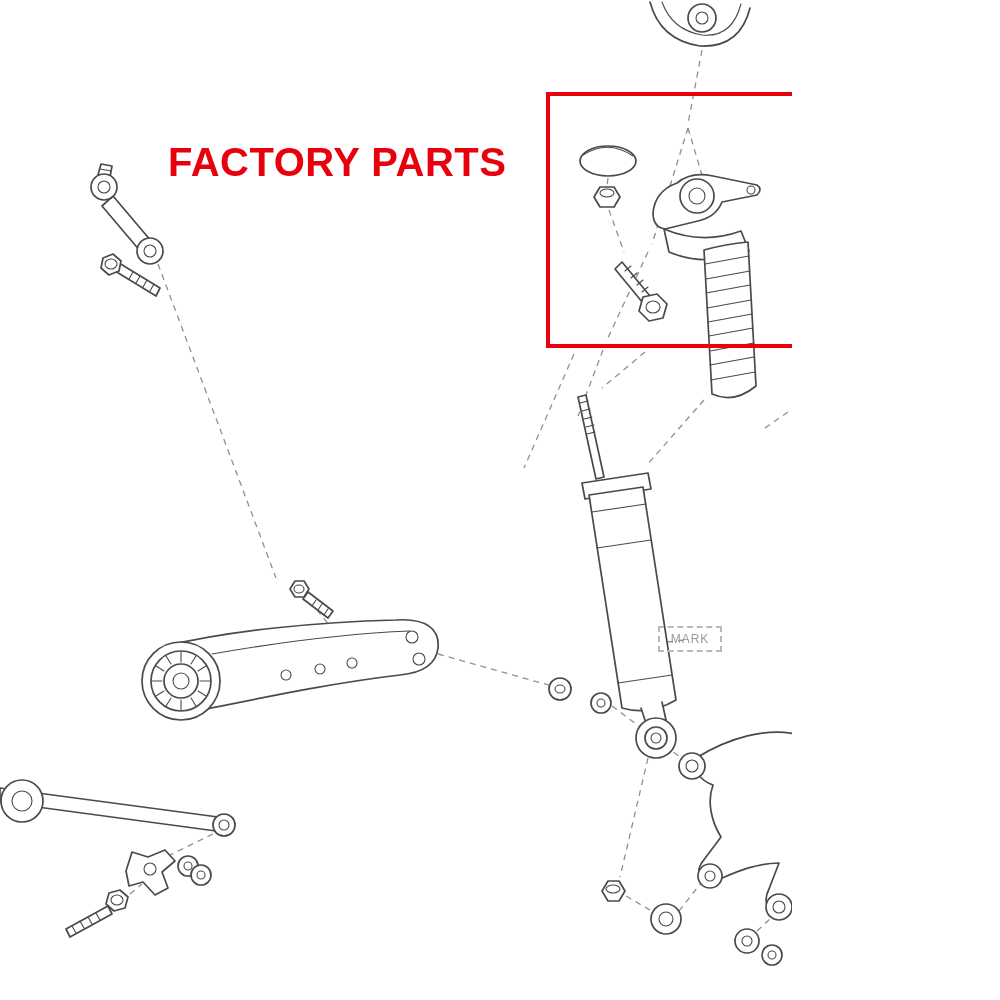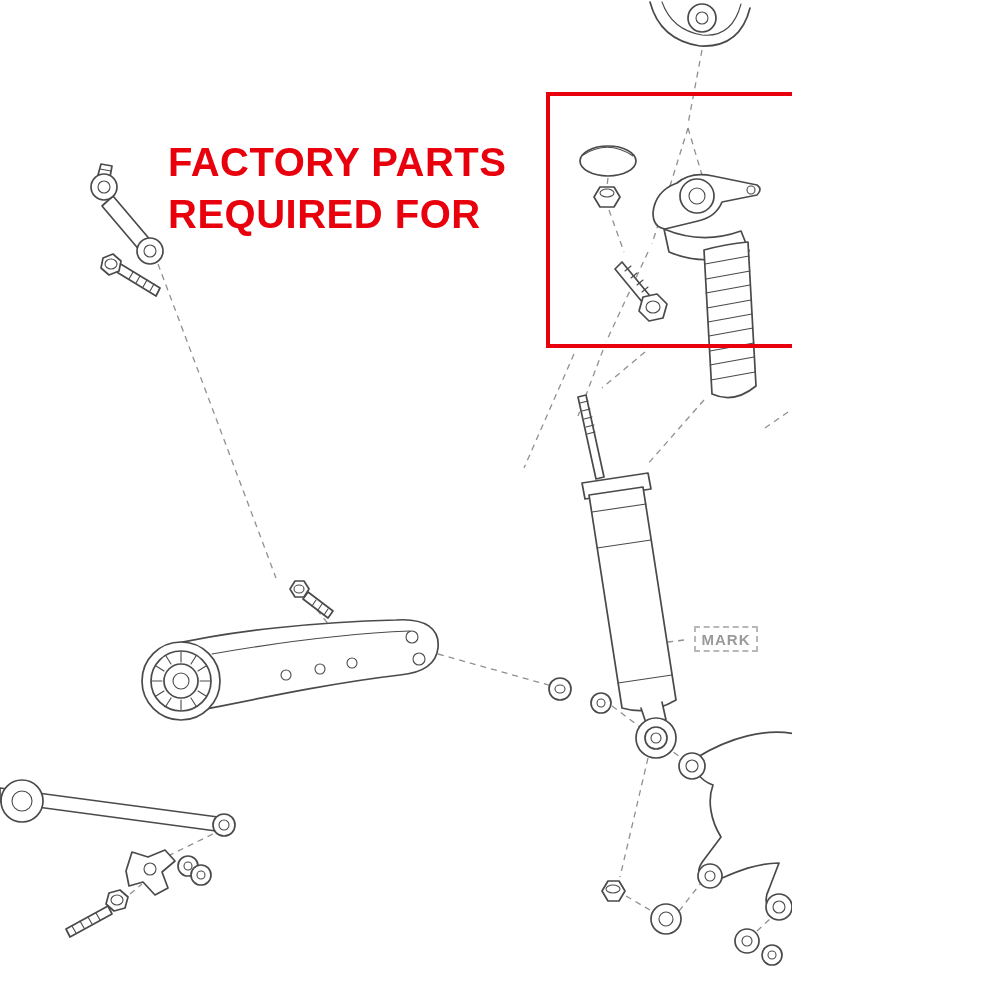--- a/index.html
+++ b/index.html
@@ -22,23 +22,23 @@
   .annotation{
     position:absolute;left:168px;top:136px;
     color:var(--accent);font-weight:700;font-size:40px;line-height:52px;
     letter-spacing:.5px;white-space:nowrap;
   }
   .highlight-box{
     position:absolute;left:546px;top:92px;width:256px;height:256px;
     border:4px solid var(--accent);box-sizing:border-box;
   }
   .mark-box{
-    position:absolute;left:694px;top:626px;width:64px;height:26px;
+    position:absolute;left:658px;top:626px;width:64px;height:26px;
     border:2px dashed #b8b8b8;box-sizing:border-box;
-    color:var(--muted);font-size:15px;font-weight:700;letter-spacing:1px;
+    color:var(--muted);font-size:12px;font-weight:400;letter-spacing:1px;
     display:flex;align-items:center;justify-content:center;
   }
 </style>
 </head>
 <body>
 
 <div id="stage">
 
   <svg id="diagram-svg" width="1000" height="1000" viewBox="0 0 1000 1000">
 
@@ -218,18 +218,17 @@
       <ellipse class="ln thin" cx="892" cy="648" rx="6" ry="4"></ellipse>
       <circle class="fw" cx="919" cy="637" r="10"></circle>
       <circle class="ln thin" cx="919" cy="637" r="4"></circle>
     </g>
   </svg>
 
   <div class="highlight-box"></div>
 
   <div class="annotation">
     <div>FACTORY PARTS</div>
-    <div>REQUIRED FOR</div>
   </div>
 
   <div class="mark-box">MARK</div>
 
 </div>
 
 </body></html>

